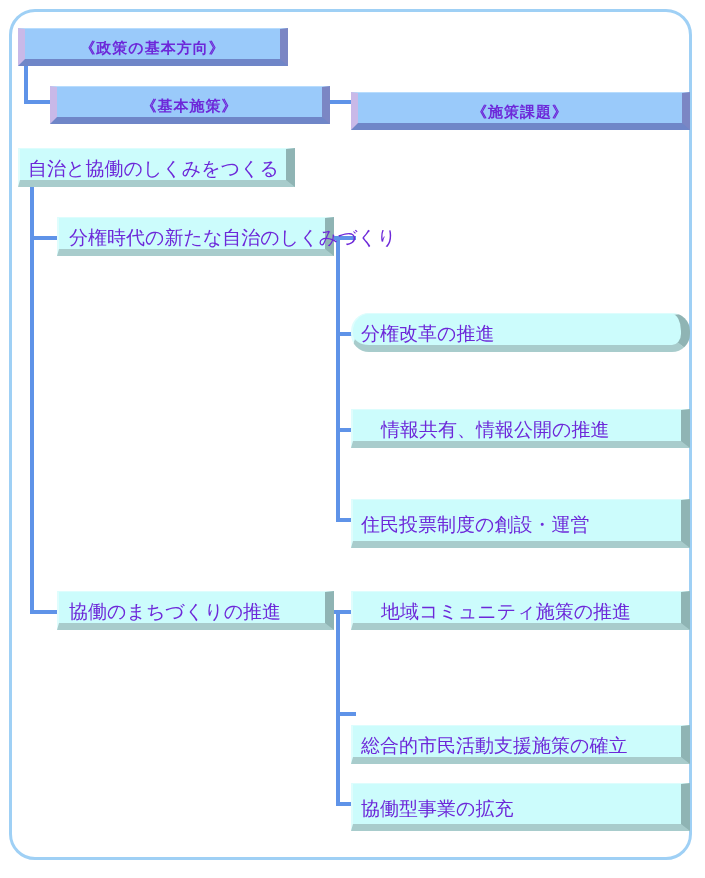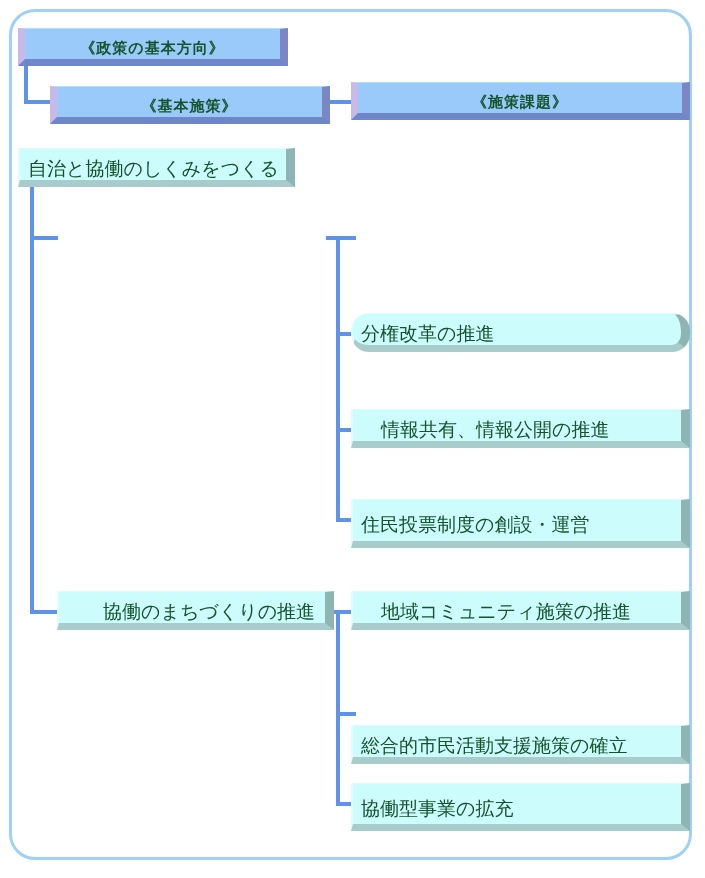--- a/index.html
+++ b/index.html
@@ -38,21 +38,21 @@
     box-sizing:border-box;
     display:flex;
     align-items:center;
     white-space:nowrap;
   }
   .box .txt{
     position:relative;
     z-index:3;
     display:block;
     width:100%;
-    color:#14532d;
+    color:#6d28d9;
     line-height:1.1;
     margin-top:8px;
   }
 
   
   .box.blue{
     background:#9acafa;
     border-left:7px solid #c9b9e8;
     border-top:1px solid #b7dcfd;
     border-right:8px solid #7b86c4;
@@ -110,30 +110,33 @@
   <div class="conn h" style="left:336px; top:802px; width:20px;"></div>
 
   <div class="box blue" style="left:18px; top:28px; width:270px; height:38px;">
     <span class="txt">《政策の基本方向》</span>
   </div>
 
   <div class="box blue" style="left:50px; top:86px; width:280px; height:38px;">
     <span class="txt">《基本施策》</span>
   </div>
 
-  <div class="box blue" style="left:351px; top:82px; width:339px; height:38px;">
+  <div class="box blue" style="left:351px; top:92px; width:339px; height:38px;">
     <span class="txt">《施策課題》</span>
   </div>
 
   <div class="box teal" style="left:18px; top:148px; width:277px; height:39px;">
     <span class="txt">自治と協働のしくみをつくる</span>
   </div>
 
+  <div class="box teal lvl2" style="left:57px; top:217px; width:277px; height:39px;">
+    <span class="txt">分権時代の新たな自治のしくみづくり</span>
+  </div>
 
-  <div class="box teal lvl2" style="left:57px; top:591px; width:277px; height:39px;padding-left:34px;">
+  <div class="box teal lvl2" style="left:57px; top:591px; width:277px; height:39px;">
     <span class="txt">協働のまちづくりの推進</span>
   </div>
 
 
   <div class="box teal" style="left:351px; top:313px; width:339px; height:39px;border-radius:18px;">
     <span class="txt">分権改革の推進</span>
   </div>
 
   <div class="box teal" style="left:351px; top:409px; width:339px; height:39px;padding-left:20px;">
     <span class="txt">情報共有、情報公開の推進</span>

